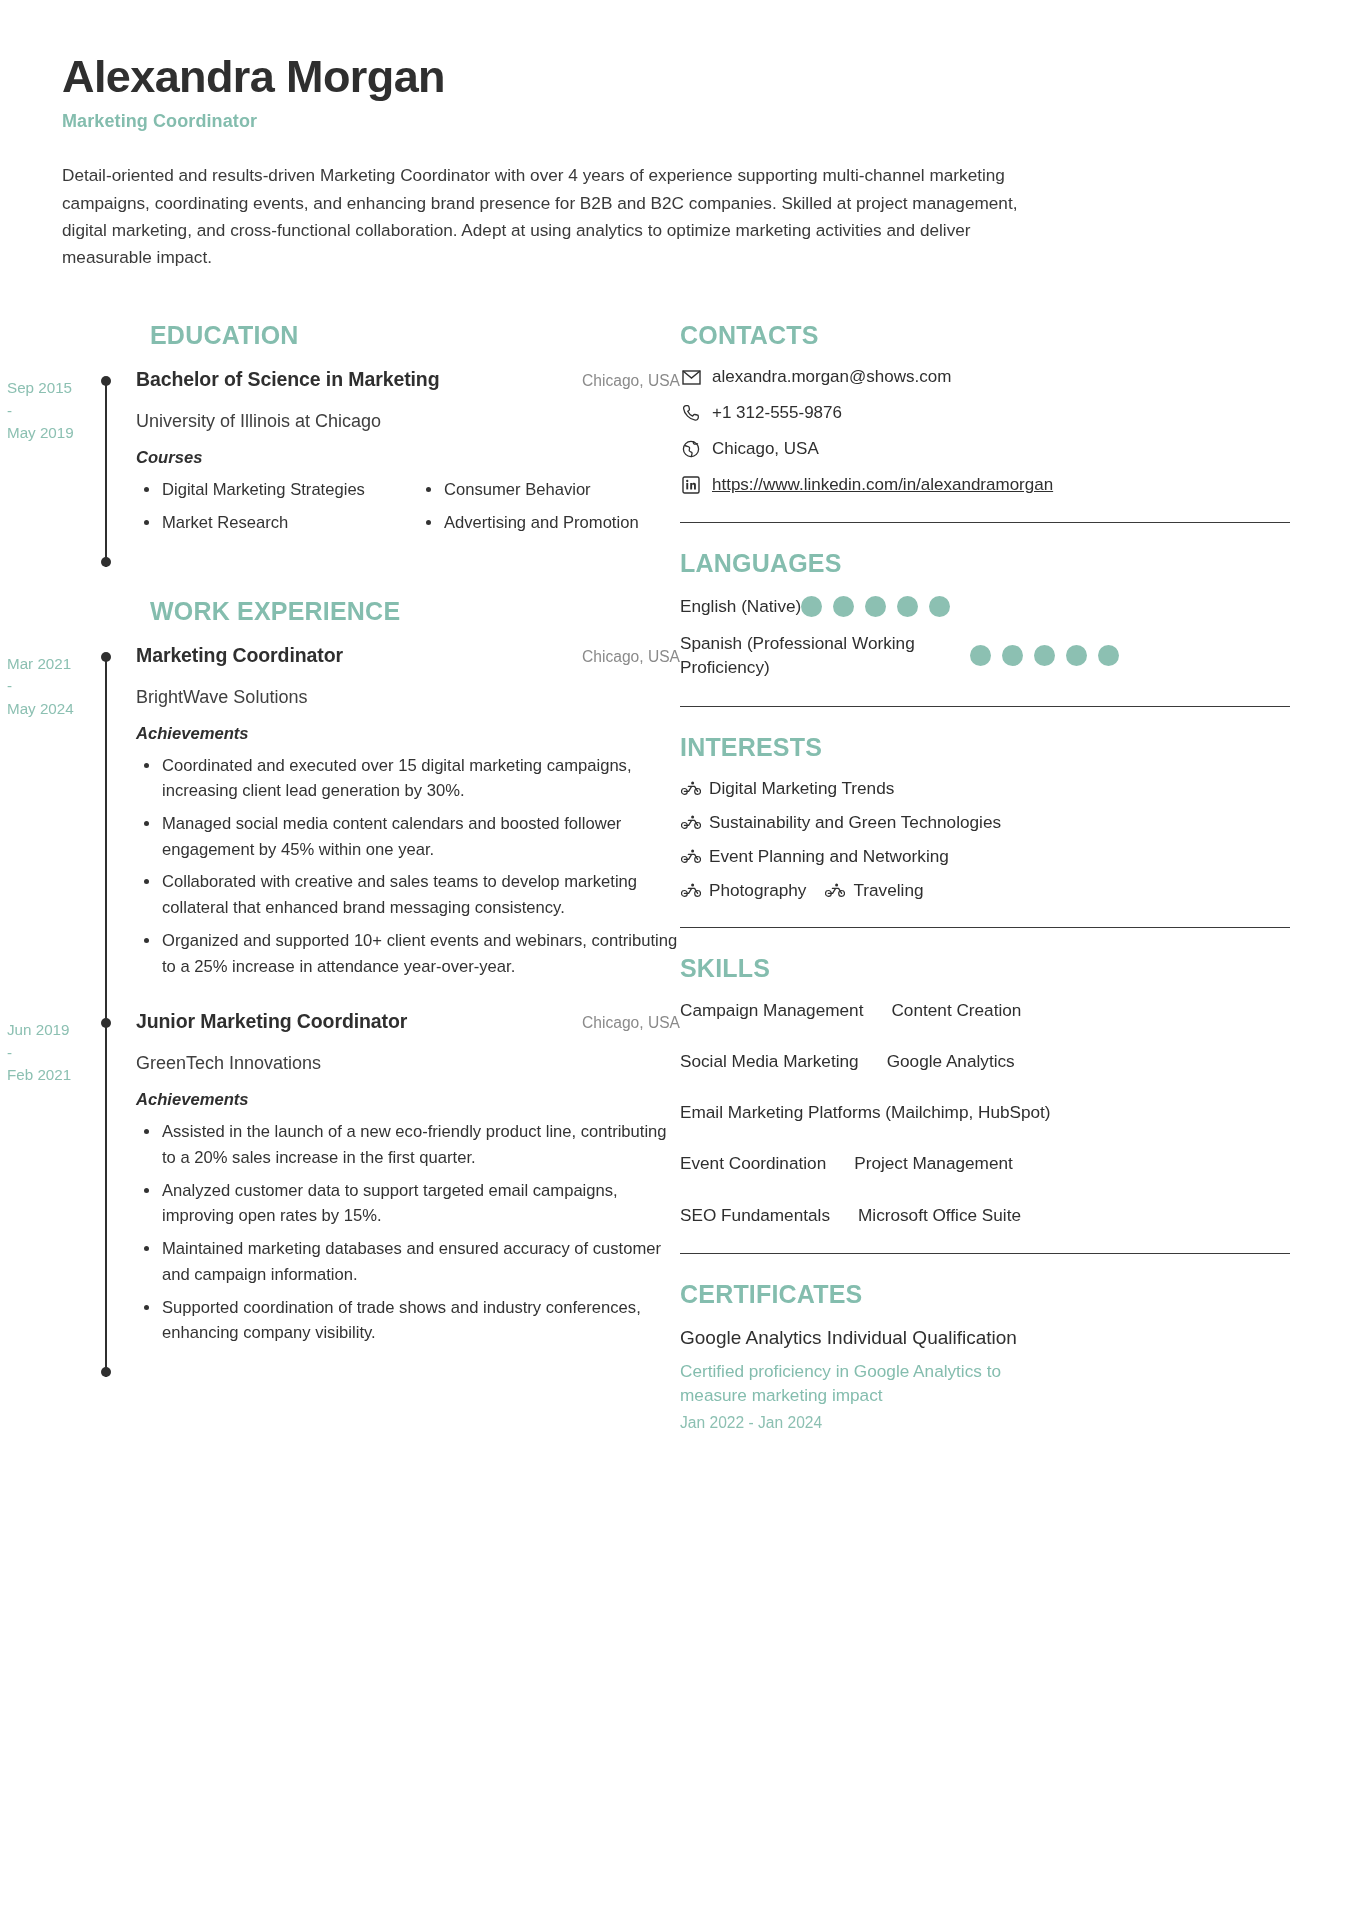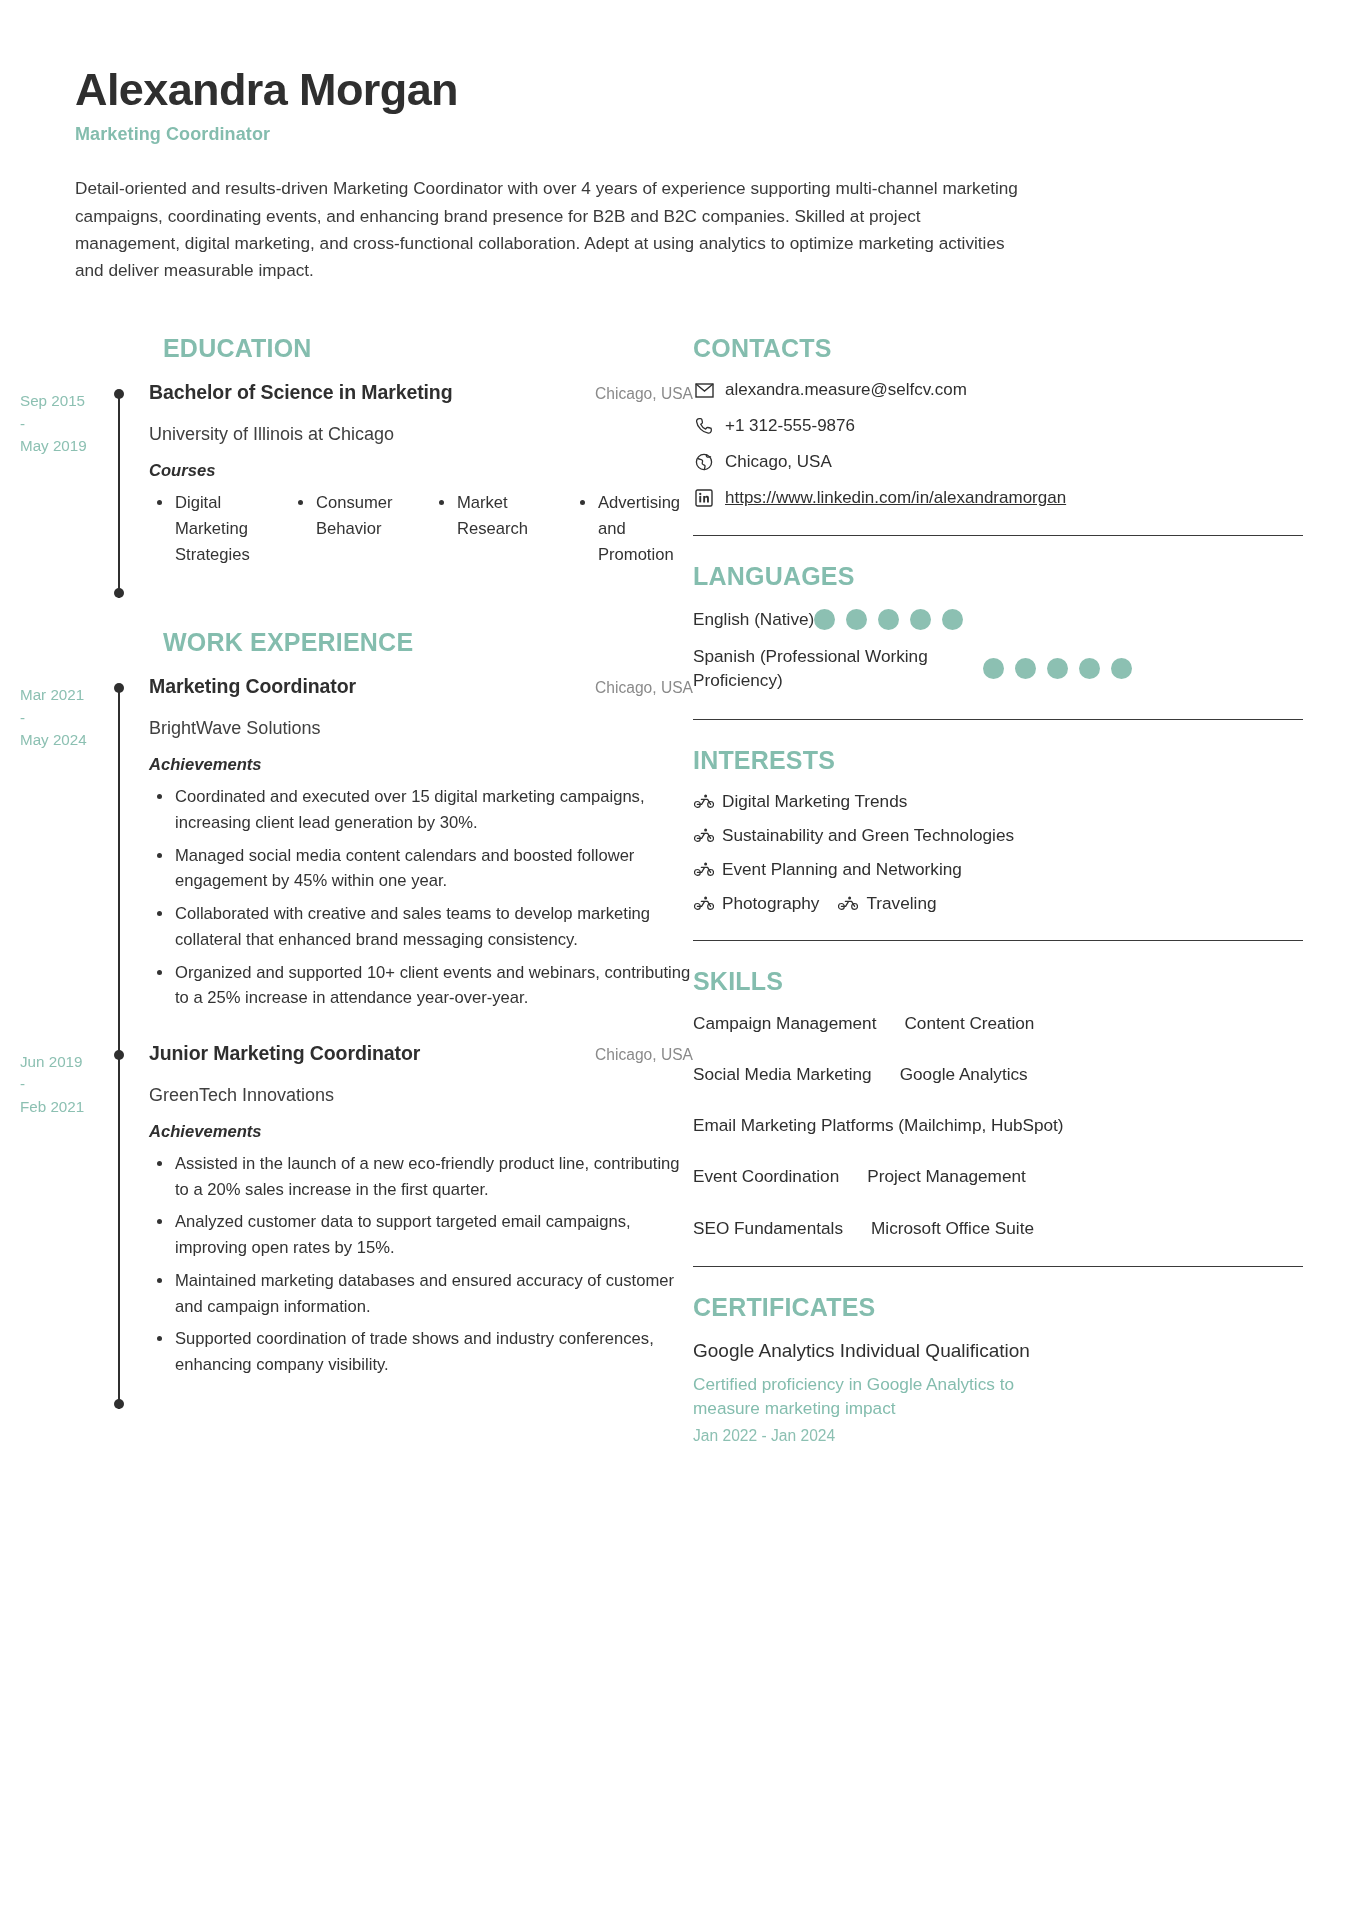--- a/index.html
+++ b/index.html
@@ -7,21 +7,21 @@
     width: 1350px;
     background: #ffffff;
     font-family: "Liberation Sans", sans-serif;
     color: #333333;
   }
   .page {
     position: relative;
     width: 1098px;
     min-height: 1907px;
     background: #ffffff;
-    padding: 13px;
+    padding: 0;
   }
   
   .header { padding: 52px 60px 0 62px; }
   .name {
     font-size: 45px;
     font-weight: 700;
     letter-spacing: -0.6px;
     color: #2f2f2f;
     line-height: 1.12;
   }
@@ -157,21 +157,21 @@
     content: "";
     position: absolute;
     left: 8px;
     top: 10px;
     width: 5px; height: 5px;
     border-radius: 50%;
     background: #333333;
   }
   .courses-grid {
     display: grid;
-    grid-template-columns: 1fr 1fr 1fr 1fr;
+    grid-template-columns: 1fr 1fr;
     column-gap: 20px;
     margin-top: 9px;
   }
   .courses-grid li { margin-bottom: 18px; }
 
   
   .r-section { margin-bottom: 0; }
   .r-divider {
     height: 1px;
     background: #3a3a3a;
@@ -373,21 +373,21 @@
       <div class="r-section">
         <div class="section-title r-title">CONTACTS</div>
 
         <div class="contact-row">
           <span class="c-icon">
             <svg width="19" height="15" viewBox="0 0 19 15">
                 <rect x="1" y="1" width="17" height="13" fill="none" stroke="#2f2f2f" stroke-width="1.4"></rect>
                 <path d="M1 1 L9.5 8 L18 1" fill="none" stroke="#2f2f2f" stroke-width="1.4"></path>
               </svg>
           </span>
-          <span>alexandra.measure@selfcv.com</span>
+          <span>alexandra.morgan@shows.com</span>
         </div>
 
         <div class="contact-row">
           <span class="c-icon">
             <svg width="18" height="18" viewBox="0 0 18 18">
                 <path d="M4.2 1.6 C2.6 1.6 1.4 3 1.6 4.6 C2.3 10 7.6 15.4 13.2 16.2 C14.8 16.4 16.3 15.2 16.3 13.6 L16.3 12.2 C16.3 11.6 15.9 11.1 15.3 11 L12.8 10.5 C12.3 10.4 11.8 10.6 11.5 11 L10.6 12.2 C8.4 11.1 6.7 9.4 5.7 7.3 L6.9 6.4 C7.3 6.1 7.5 5.6 7.4 5.1 L6.9 2.6 C6.8 2 6.3 1.6 5.7 1.6 Z" fill="none" stroke="#2f2f2f" stroke-width="1.3" stroke-linejoin="round"></path>
               </svg>
           </span>
           <span>+1 312-555-9876</span>
         </div>

